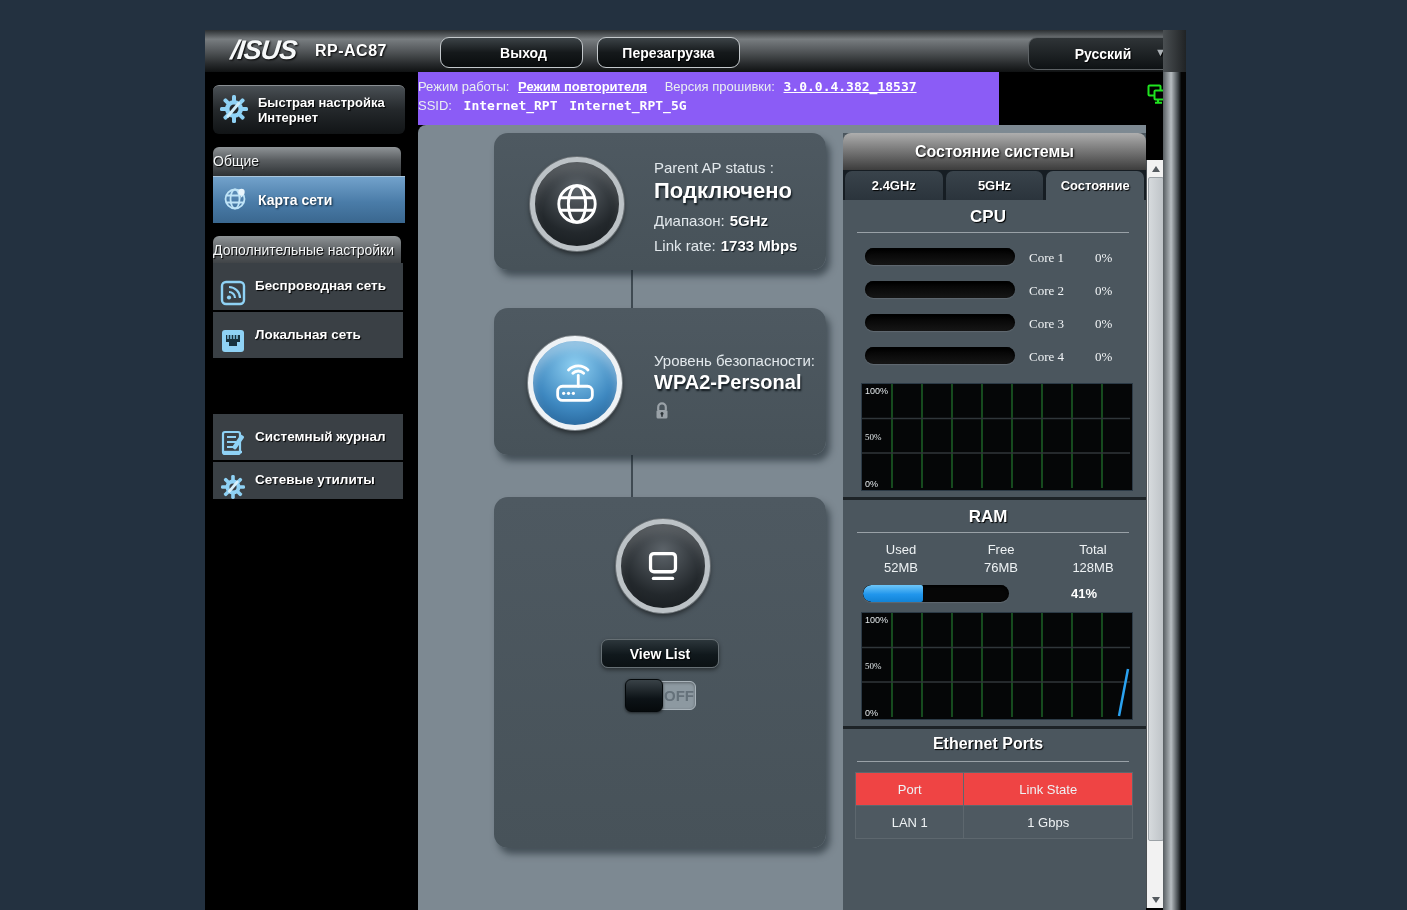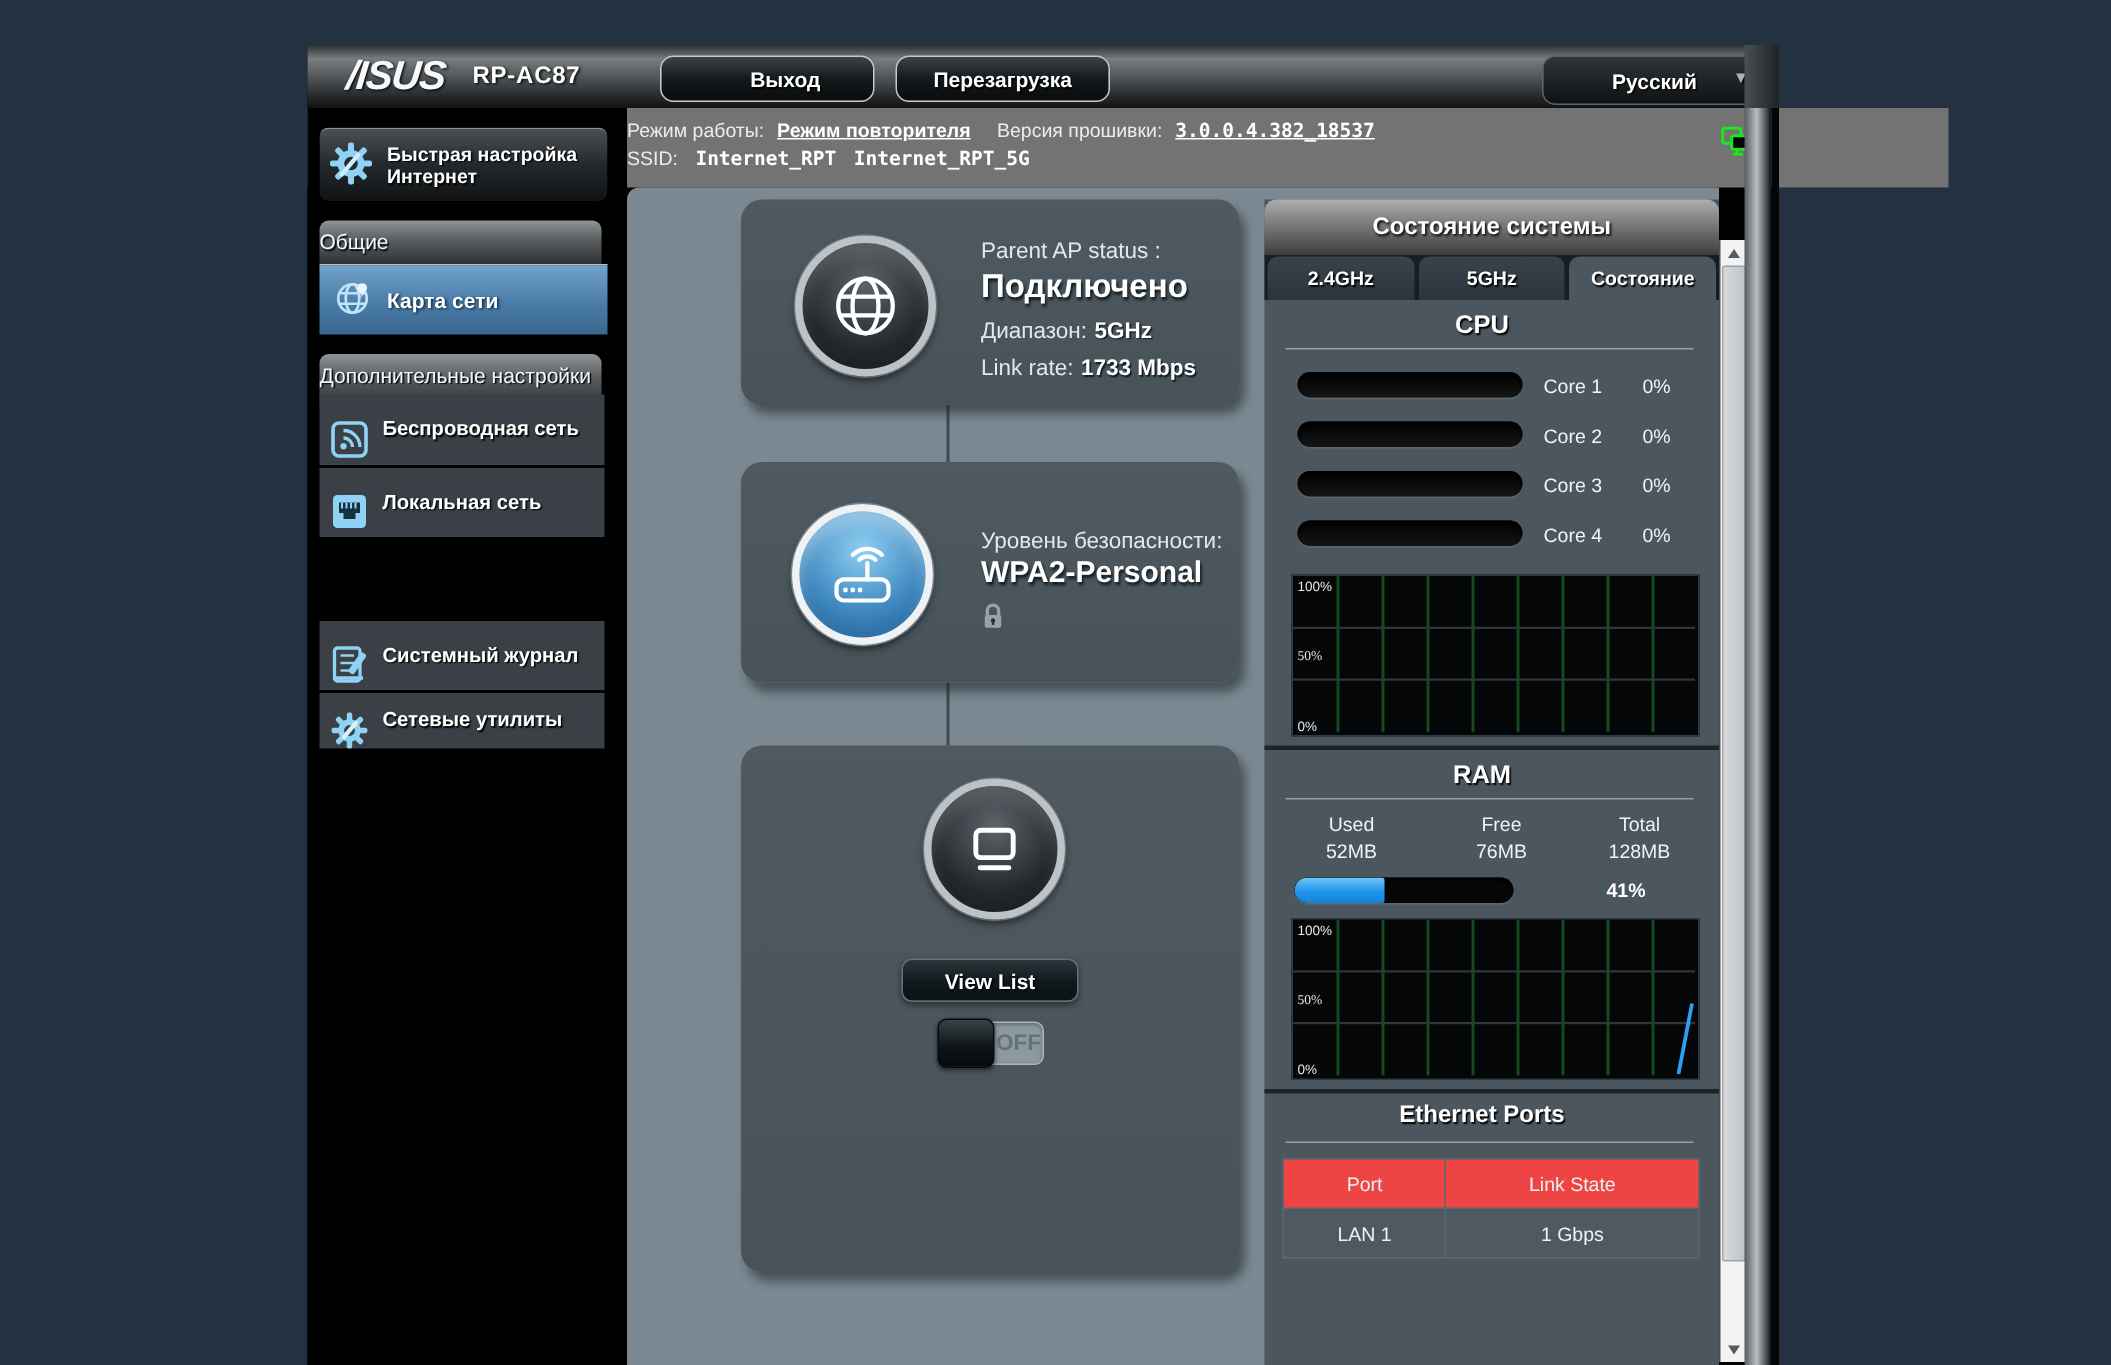--- a/index.html
+++ b/index.html
@@ -18,21 +18,21 @@
     background:linear-gradient(#3c4347,#15191b 50%,#090c0d);color:#fff;font-weight:bold;
     font-size:14px;font-family:"Liberation Sans",sans-serif;text-shadow:1px 1px 1px #000;cursor:pointer;}
   .btn-logout{left:235px;width:143px;padding-left:30px;}
   .btn-reboot{left:392px;width:143px;}
   .lang{position:absolute;left:823px;top:7px;width:148px;height:31px;border:1px solid #5d6265;
     border-radius:9px;background:linear-gradient(#2f3437,#0e1214);display:flex;align-items:center;
     justify-content:center;color:#fff;font-weight:bold;font-size:14px;text-shadow:1px 1px 1px #000;cursor:pointer;}
   .lang .tri{position:absolute;right:11px;top:8px;font-size:11px;color:#aab0b4;font-weight:normal;}
 
   
-  .infobar{position:absolute;left:0;top:42px;width:1094px;height:53px;background:#737373;}
+  .infobar{position:absolute;left:0;top:42px;width:794px;height:53px;background:#8b5cf6;}
   .iline{position:absolute;left:213px;white-space:nowrap;color:#e9eef1;font-size:13px;}
   .il1{top:7px;} .il2{top:26px;}
   .ilink{color:#fff;font-weight:bold;text-decoration:underline;cursor:pointer;margin:0 14px 0 5px;}
   .mono{font-family:"DejaVu Sans Mono",monospace;font-weight:bold;color:#fff;}
   .ssidval{margin-left:8px;text-decoration:none;}
   .gicon{position:absolute;left:942px;top:12px;cursor:pointer;}
 
   
   .side-bg{position:absolute;left:0;top:42px;width:213px;height:838px;background:#000;}
   .qis{position:absolute;left:8px;top:55px;width:184px;height:48px;border-radius:6px;
@@ -101,21 +101,21 @@
     display:flex;gap:3px;padding:1px 2px 0 2px;}
   .tab{flex:1;border-radius:7px 7px 0 0;background:linear-gradient(#39434b,#2b343c);
     text-align:center;line-height:29px;color:#fff;font-weight:bold;font-size:13px;
     text-shadow:1px 1px 1px #000;cursor:pointer;}
   .tab.active{background:#4b565e;}
   .sec-title{position:absolute;width:290px;text-align:center;color:#fff;font-weight:bold;
     font-size:17px;text-shadow:1px 1px 1px #000;}
   .hr{position:absolute;left:14px;width:272px;height:1px;background:#99a1a7;}
   .divider{position:absolute;left:0;width:303px;height:3px;background:#1d2327;}
 
-  .corerow{position:absolute;left:0;width:303px;height:20px;}
+  .corerow{position:absolute;left:0;width:303px;height:20px;font-family:Liberation Serif, serif;}
   .pill{position:absolute;left:22px;top:0;width:150px;height:17px;border-radius:9px;
     background:linear-gradient(#000,#161616);box-shadow:inset 0 2px 3px #000,0 1px 1px rgba(255,255,255,.12);}
   .corelbl{position:absolute;left:186px;top:2px;color:#f1f4f6;font-size:13px;}
   .corepct{position:absolute;left:252px;top:2px;color:#f1f4f6;font-size:13px;}
 
   .graph{position:absolute;left:18px;width:270px;height:106px;background:#050607;
     border:1px solid #2c3a46;}
   .graph svg{position:absolute;left:0;top:0;}
   .gtick{position:absolute;left:3px;color:#e3e8eb;font-size:9px;}
   .gt0{top:2px;} .gt1{top:48px;font-family:Liberation Serif, serif;} .gt2{bottom:1px;}

